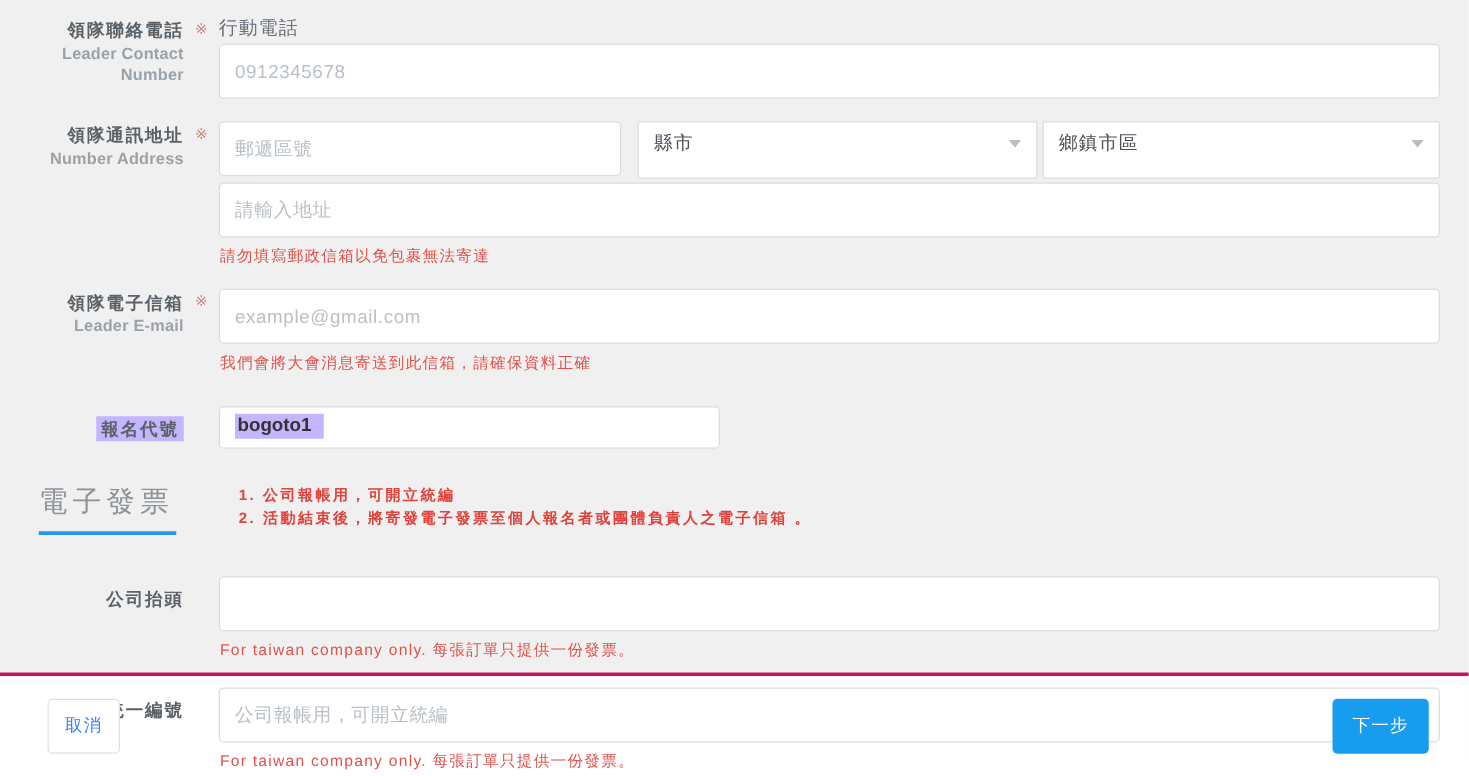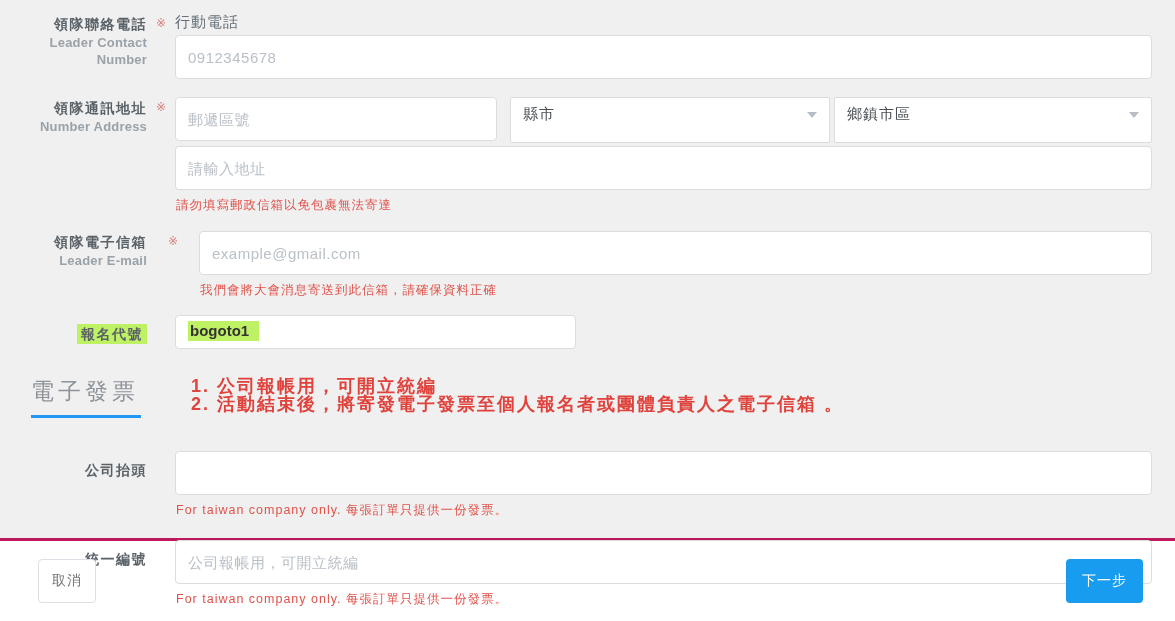--- a/index.html
+++ b/index.html
@@ -93,25 +93,25 @@
   }
   .note-red {
     font-size: 12.5px;
     color: #e0534b;
     letter-spacing: 1px;
     margin-top: 7px;
     margin-left: 1px;
   }
   .mb-r1 { margin-bottom: 18px; }
   .mb-r2 { margin-bottom: 17px; }
-  .mb-r3 { margin-bottom: 16px; gap: 12px; }
+  .mb-r3 { margin-bottom: 26px; }
   .mb-r4 { margin-bottom: 27px; }
   .short-field { width: 401px; flex: 0 0 401px; }
   .hl {
-    background: #bef264;
+    background: #c4b5fd;
     padding: 2px 4px;
   }
   .fake-input {
     width: 401px;
     height: 34px;
     background: #ffffff;
     border: 1px solid #dcdcdc;
     border-radius: 4px;
     padding: 6px 12px 0 12px;
     font-size: 15px;
@@ -127,42 +127,42 @@
     letter-spacing: 4px;
   }
   .invoice-underline {
     width: 110px;
     height: 3px;
     background: #2196f3;
     margin-top: 8px;
   }
   .invoice-notes { flex: 1; padding-top: 2px; }
   .invoice-note {
-    font-size: 18px;
+    font-size: 12px;
     font-weight: bold;
     color: #e0423c;
     letter-spacing: 2px;
     line-height: 17px;
     margin-bottom: 1px;
   }
   .mb-r5 { margin-bottom: 21px; }
   .footer {
     background: #ffffff;
     height: 80px;
     width: 1175px;
     display: flex;
     align-items: center;
     justify-content: space-between;
     padding: 0 32px 0 38px;
   }
   .btn-cancel {
     background: #ffffff;
     border: 1px solid #dcdfe6;
     border-radius: 4px;
-    color: #737373;
+    color: #3b82f6;
     font-size: 14px;
     letter-spacing: 1px;
     padding: 12px 13px;
     cursor: pointer;
     font-family: Liberation Mono, monospace;
   }
   .btn-next {
     background: #189cf0;
     border: none;
     border-radius: 4px;

